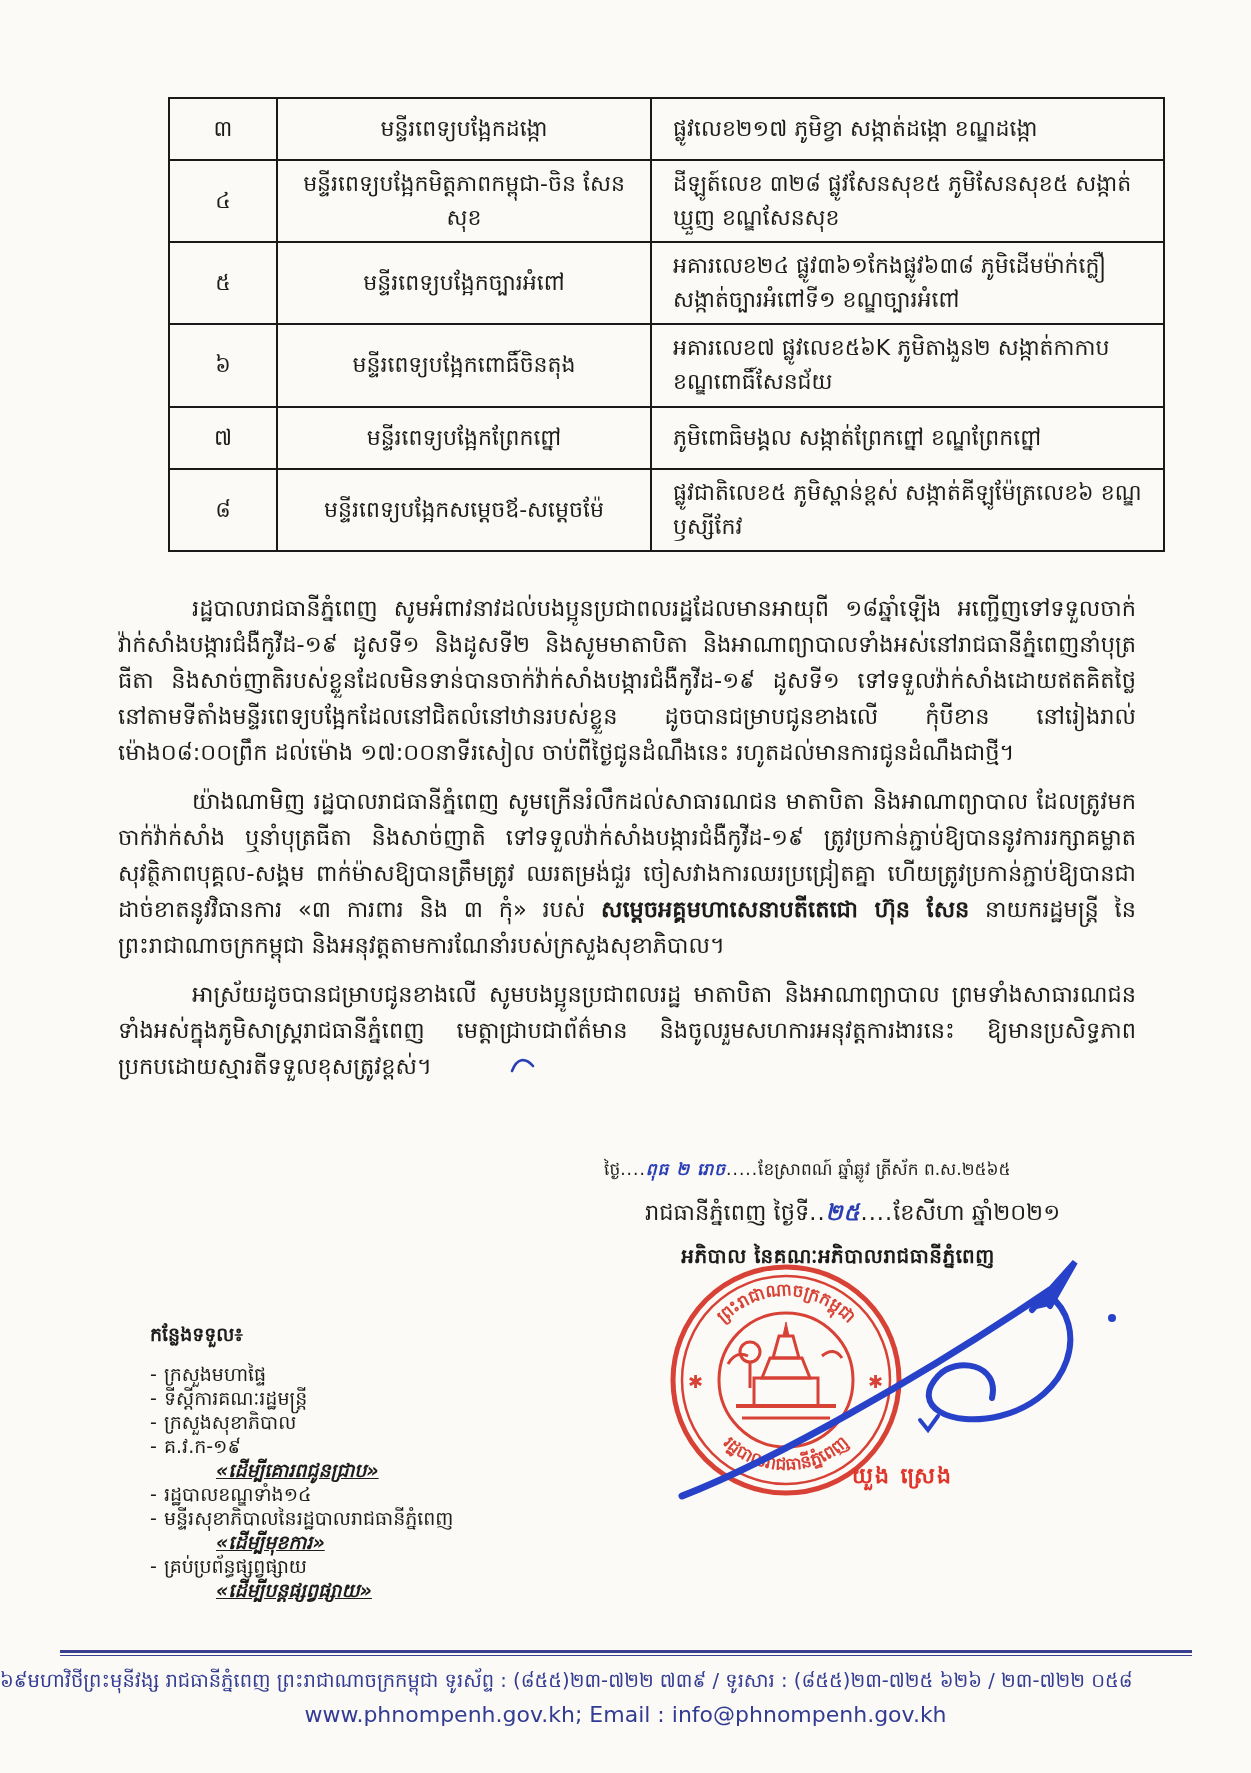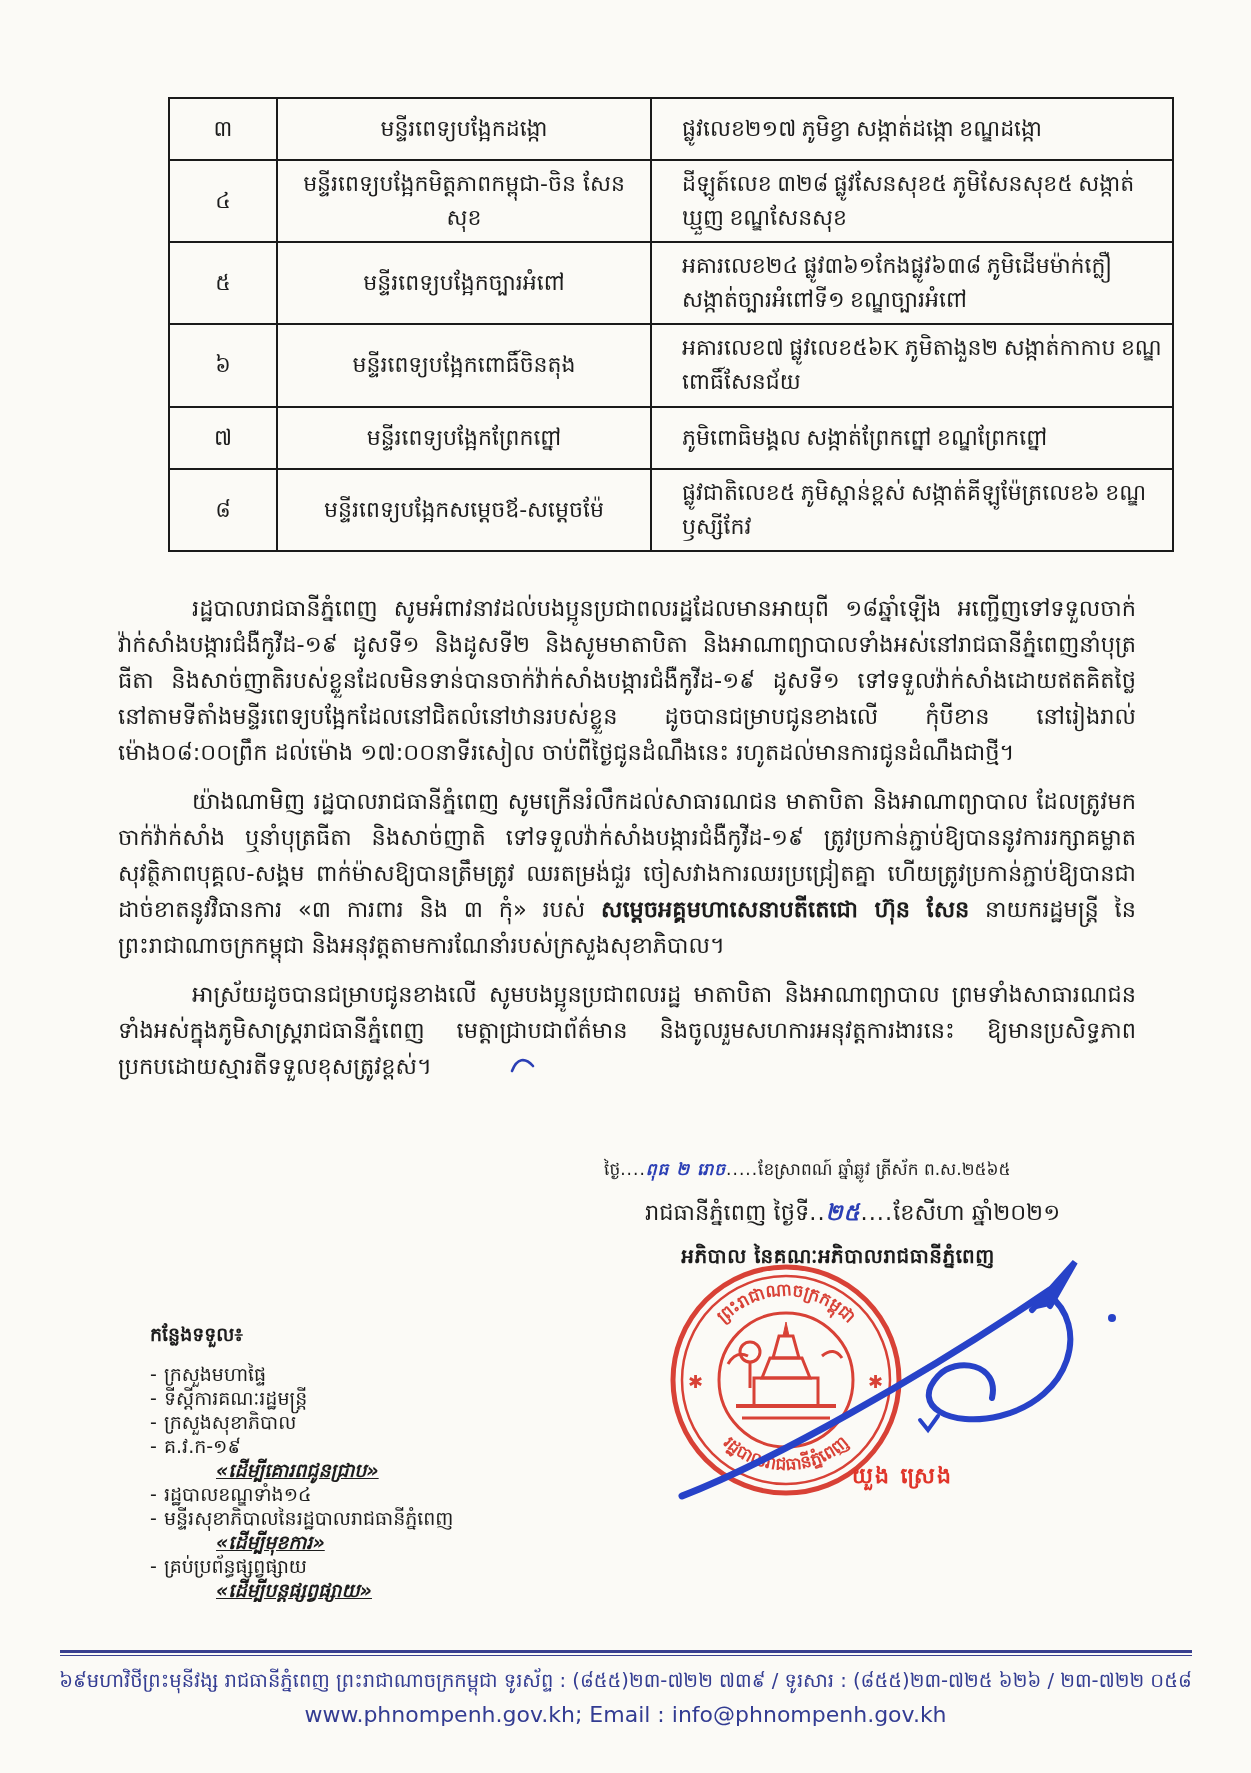--- a/index.html
+++ b/index.html
@@ -13,21 +13,21 @@
   .vtable{
     position:absolute;left:168px;top:97px;width:936px;
     border-collapse:collapse;table-layout:fixed;
   }
   .vtable td{
     border:2px solid #1a1a1a;font-size:22px;line-height:1.55;
     padding:6px 10px;vertical-align:middle;
   }
   .vtable td.cno{width:86px;text-align:center;}
   .vtable td.cname{width:352px;text-align:center;margin-top:36px;}
-  .vtable td.caddr{width:480px;text-align:left;padding-left:30px;font-family:Liberation Serif, serif;}
+  .vtable td.caddr{width:480px;text-align:left;padding-left:21px;}
   .r1line{height:62px;} .r2line{height:80px;}
   
   .bodytext{
     position:absolute;left:118px;top:590px;width:1018px;
     font-size:22.5px;line-height:36px;text-align:justify;
   }
   .bodytext p{margin:0 0 13px 0;text-indent:74px;}
   .bname{font-weight:bold;}
   .penmark{display:inline-block;vertical-align:baseline;margin-left:4px;}
   
@@ -50,21 +50,21 @@
   .cclist{position:absolute;left:150px;top:1322px;width:420px;font-size:19px;line-height:24px;}
   .cclist .cctitle{font-weight:bold;margin-bottom:16px;}
   .cclist ul{list-style:none;margin:0;padding:0;}
   .cclist li{padding-left:14px;position:relative;}
   .cclist li:before{content:"-";position:absolute;left:0;top:0;}
   .cclist li.note{padding-left:66px;font-style:italic;font-weight:bold;text-decoration:underline;}
   .cclist li.note:before{content:"";}
   
   .footrule{position:absolute;left:60px;top:1650px;width:1132px;height:3px;background:#39408f;}
   .footrule:after{content:"";position:absolute;left:0;top:5px;width:100%;height:1px;background:#39408f;}
-  .footer1{position:absolute;left:0;top:1668px;width:1251px;text-align:center;
+  .footer1{position:absolute;left:0;top:1668px;width:1251px;
     font-size:19.5px;color:#333c92;}
   .footer2{position:absolute;left:0;top:1702px;width:1251px;text-align:center;
     font-size:22px;color:#333c92;}
 </style>
 </head>
 <body>
 
 <div class="page">
 
   <table class="vtable">

